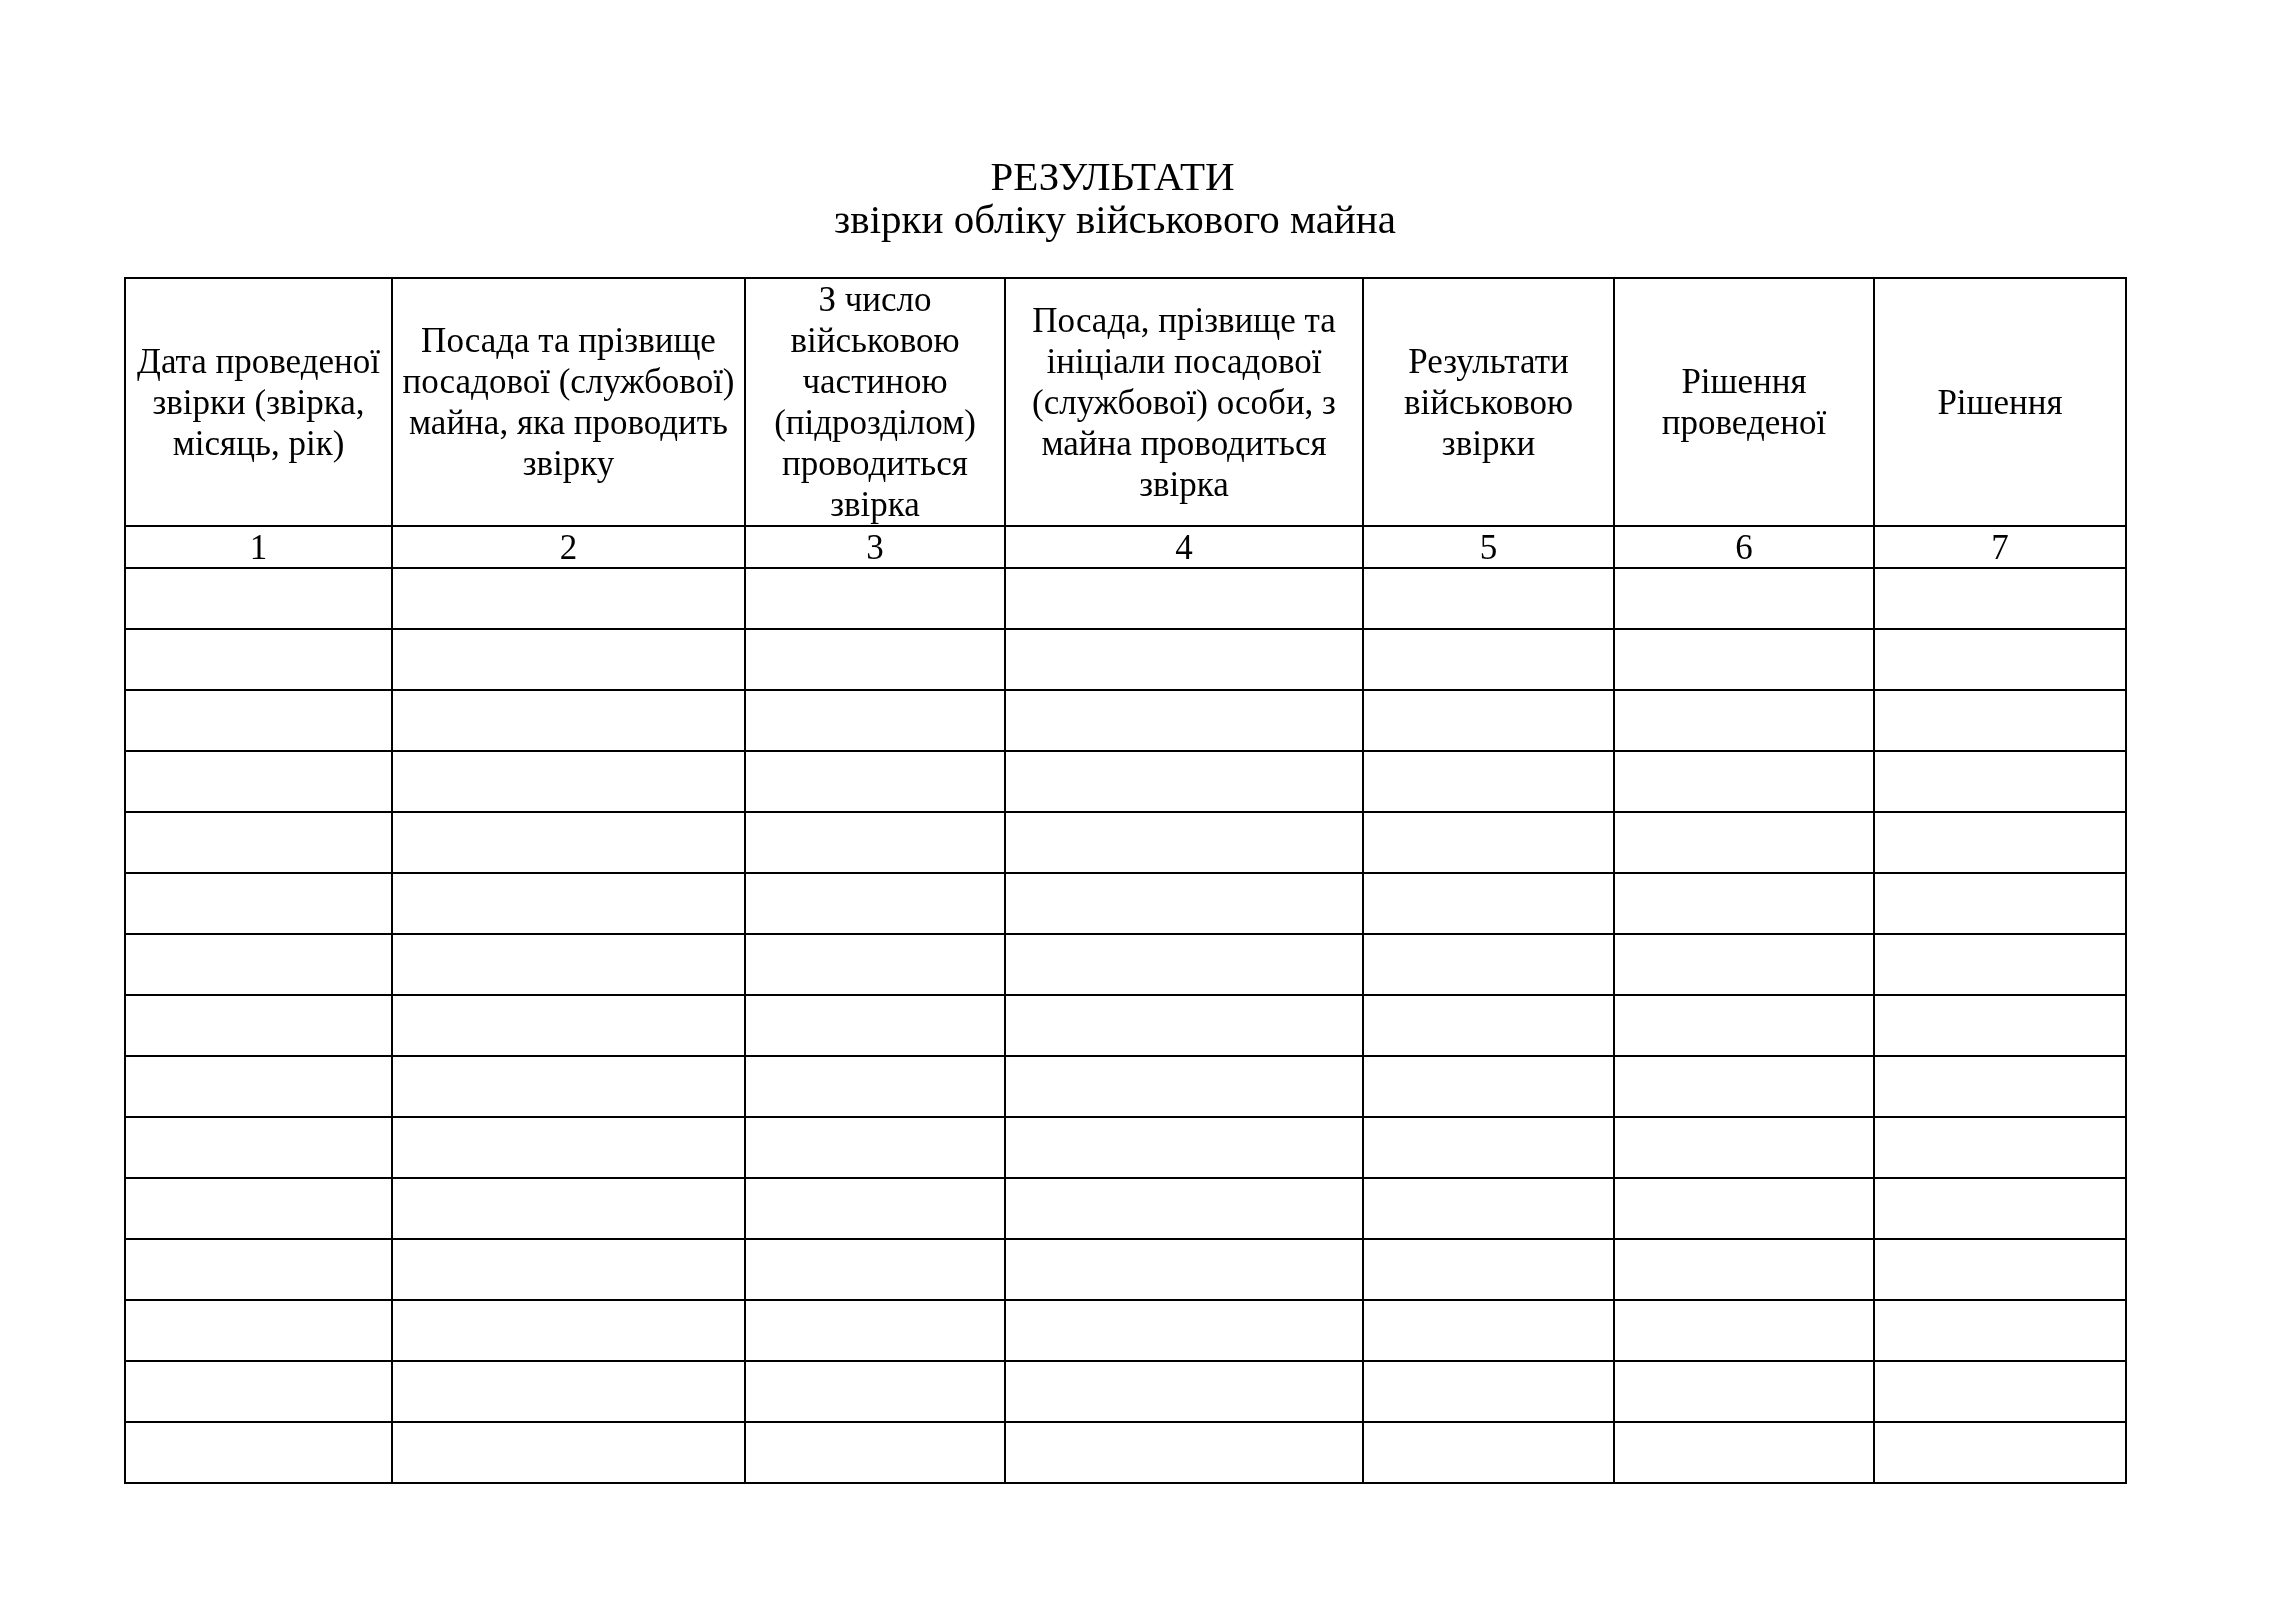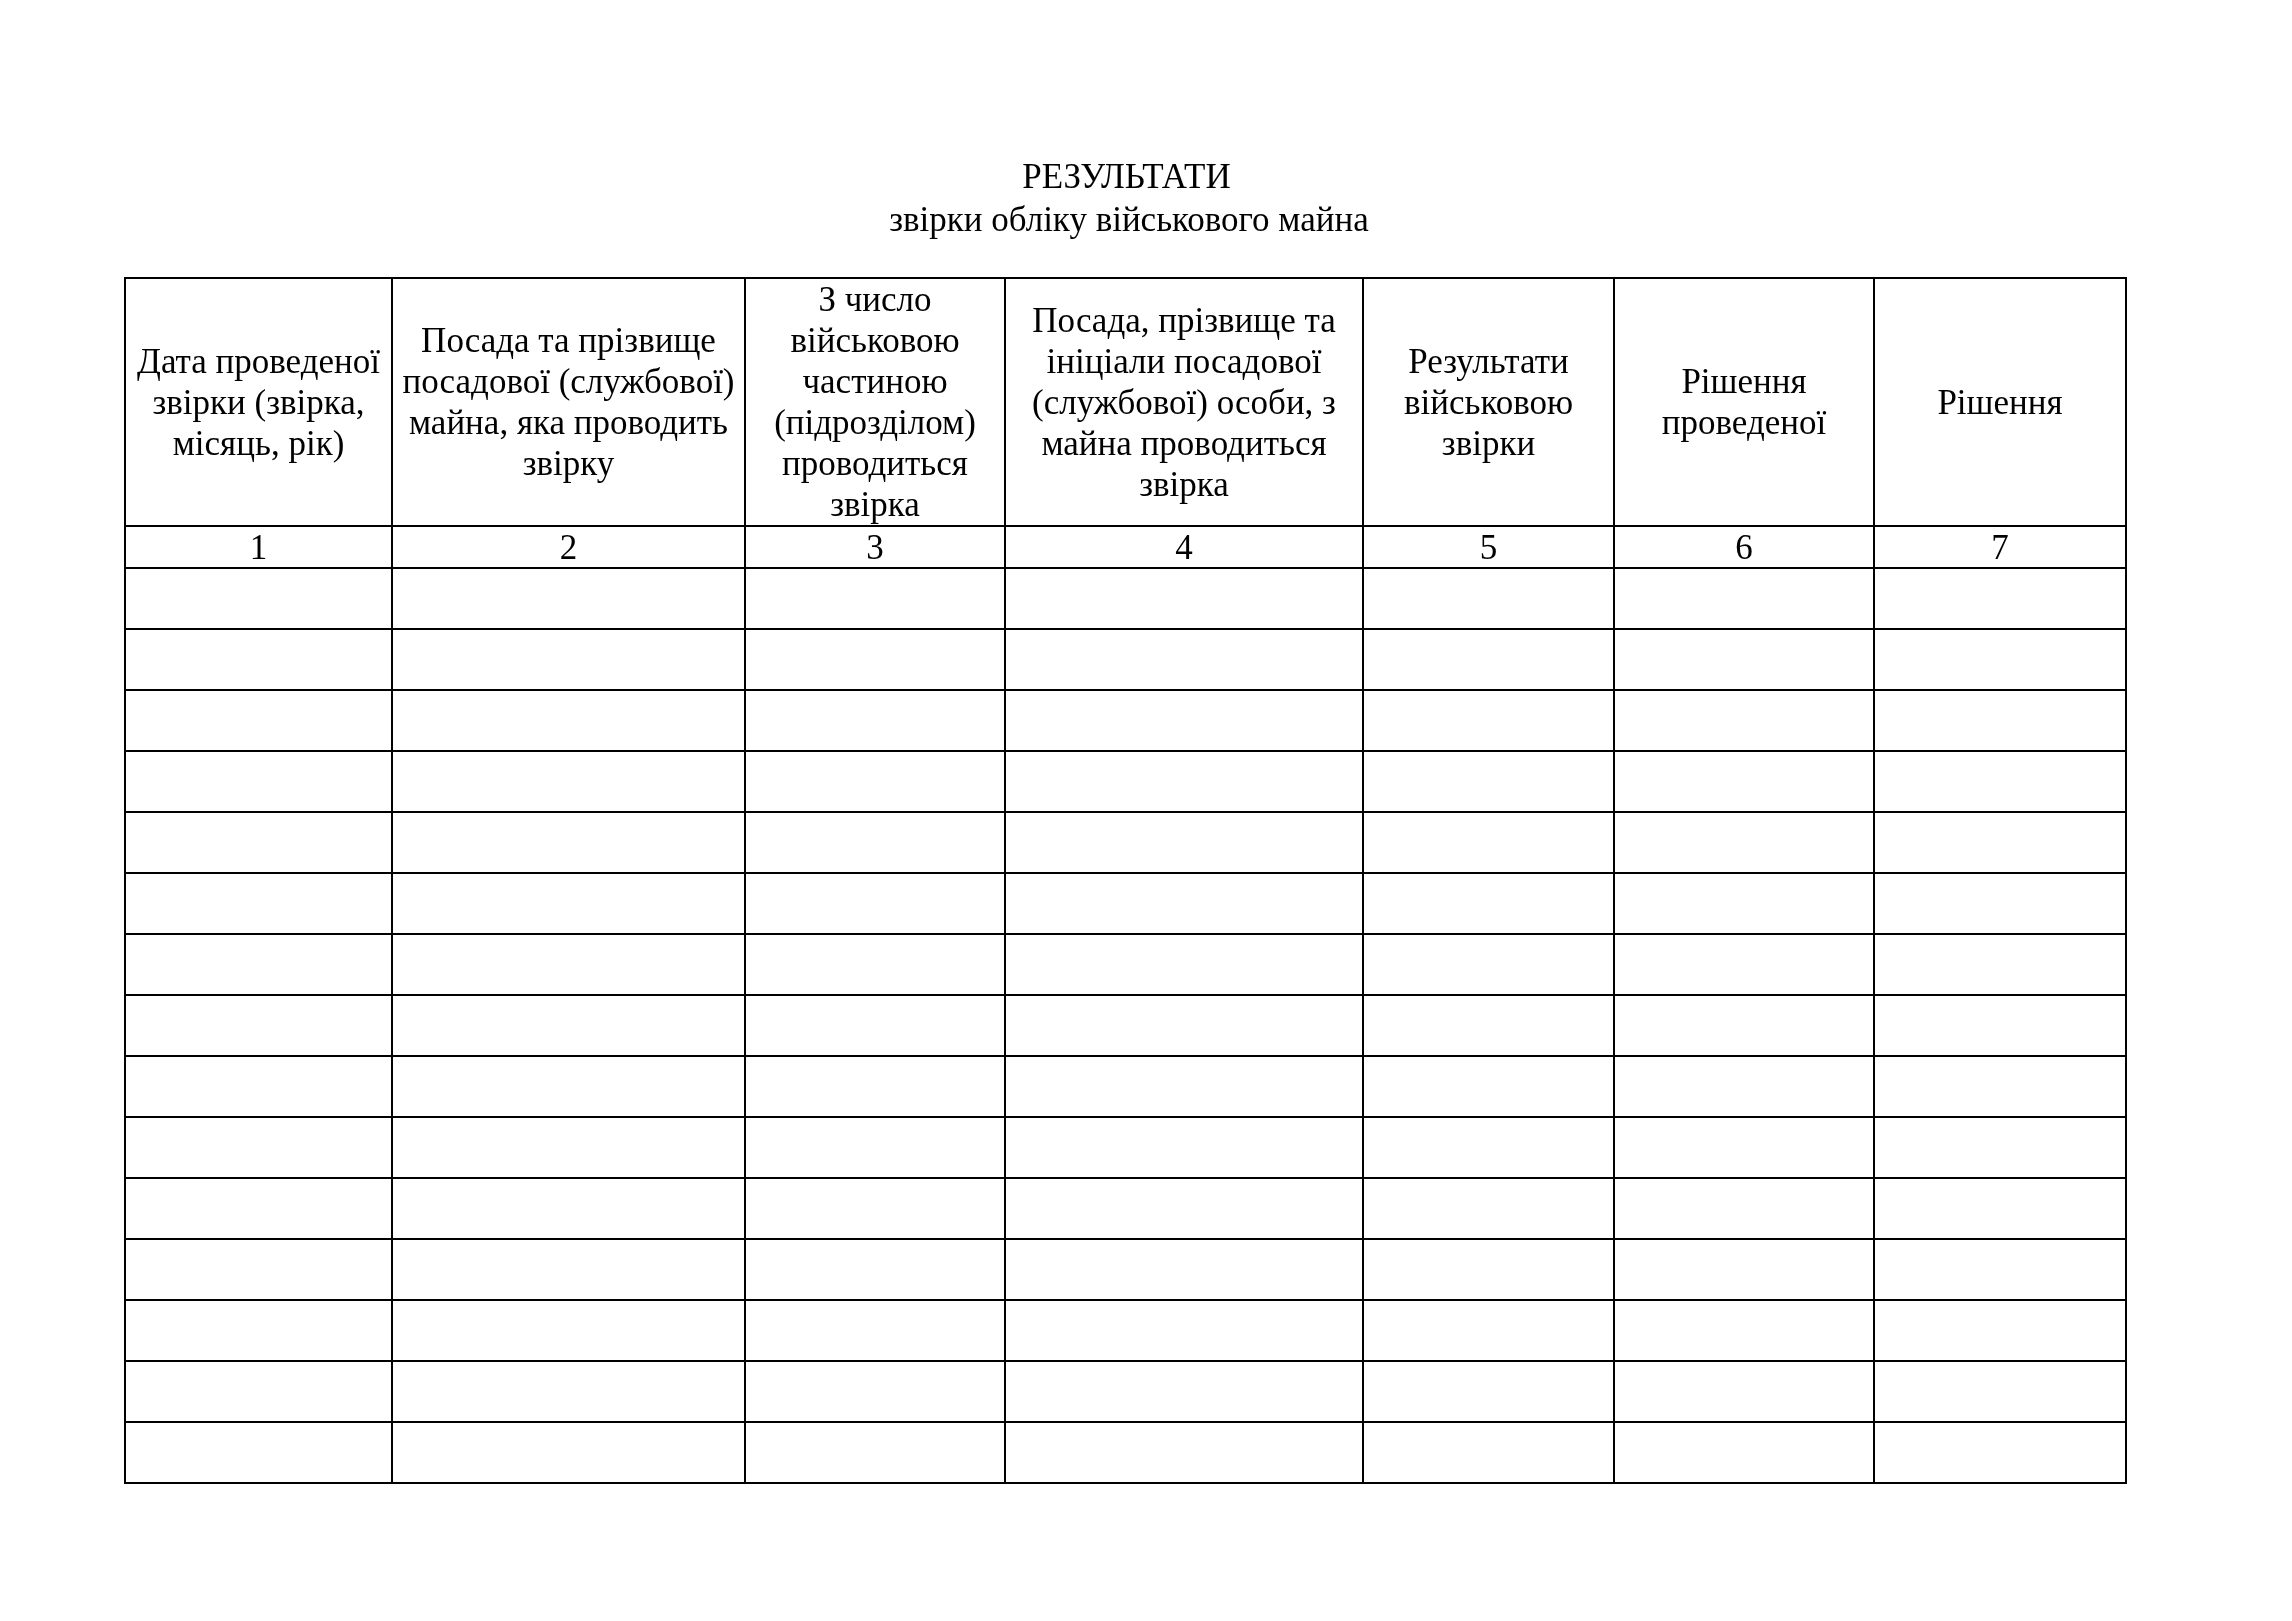--- a/index.html
+++ b/index.html
@@ -10,25 +10,25 @@
   body {
     width: 2293px;
     height: 1621px;
     position: relative;
     overflow: hidden;
     font-family: "Liberation Serif", "DejaVu Serif", serif;
     color: #000000;
   }
   .title-block {
     position: absolute;
-    left: 16px;
+    left: 2px;
     width: 2180px;
     top: 155px;
     text-align: center;
-    font-size: 35px;
+    font-size: 41px;
     line-height: 43px;
   }
   .title-block .line1 { display: block; padding-left: 41px; }
   .title-block .line2 { display: block; padding-left: 46px; }
 
   table.form-table {
     position: absolute;
     left: 124px;
     top: 277px;
     border-collapse: collapse;

